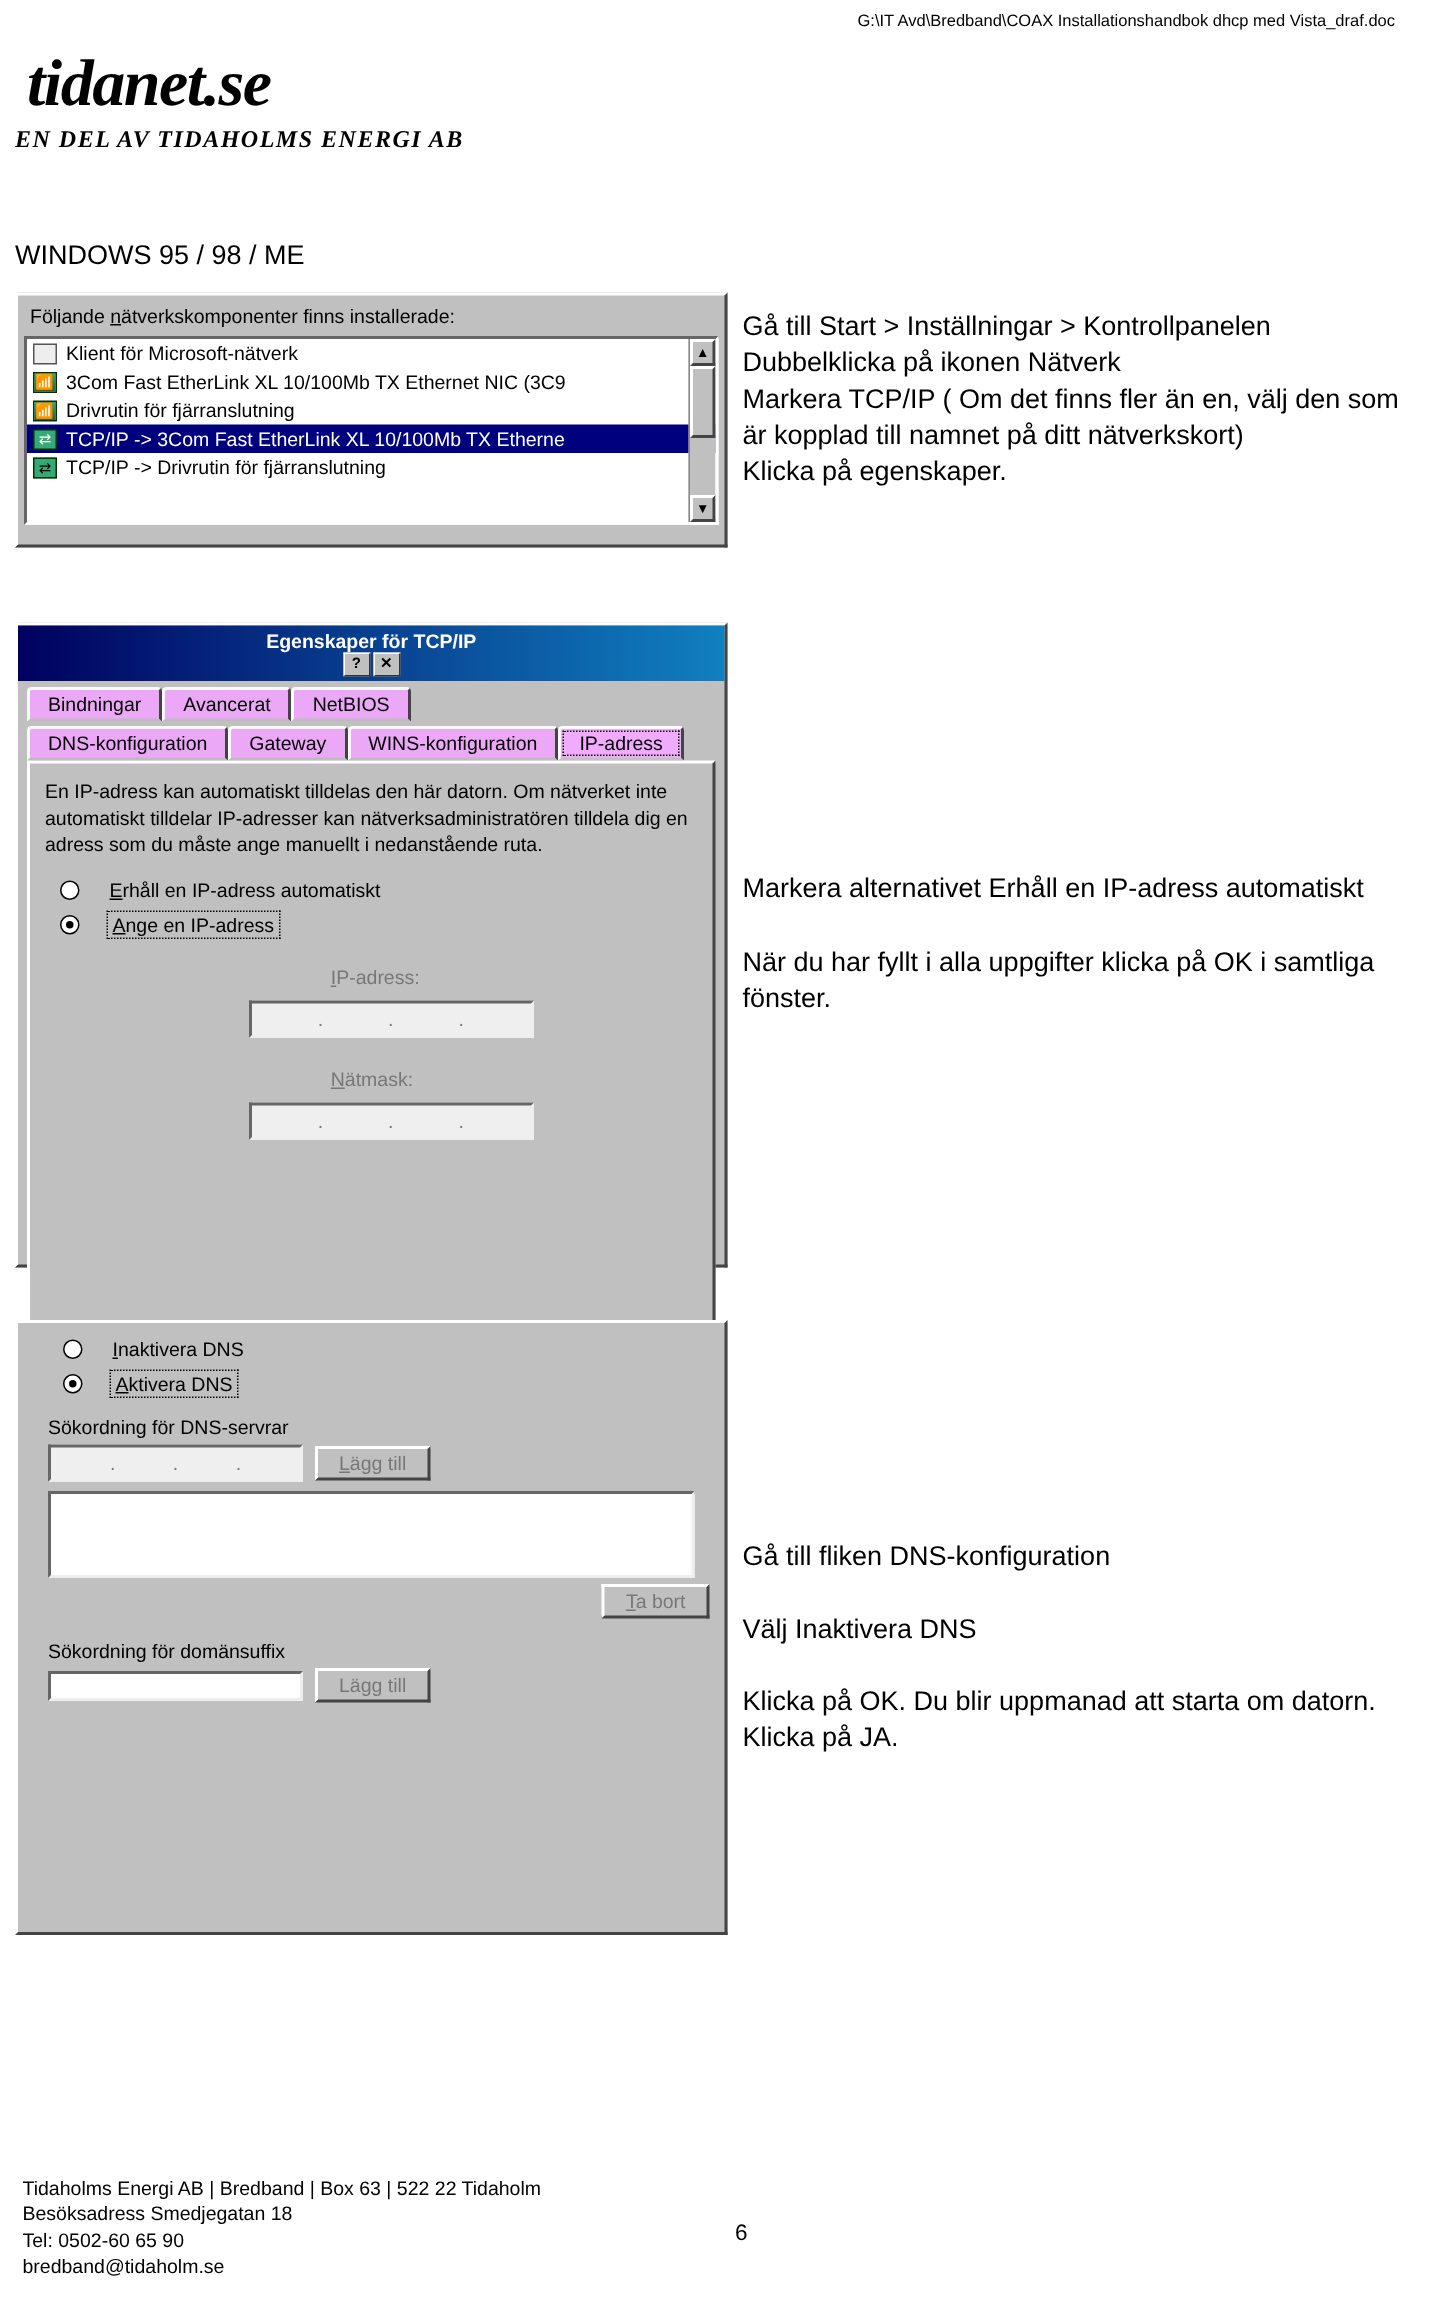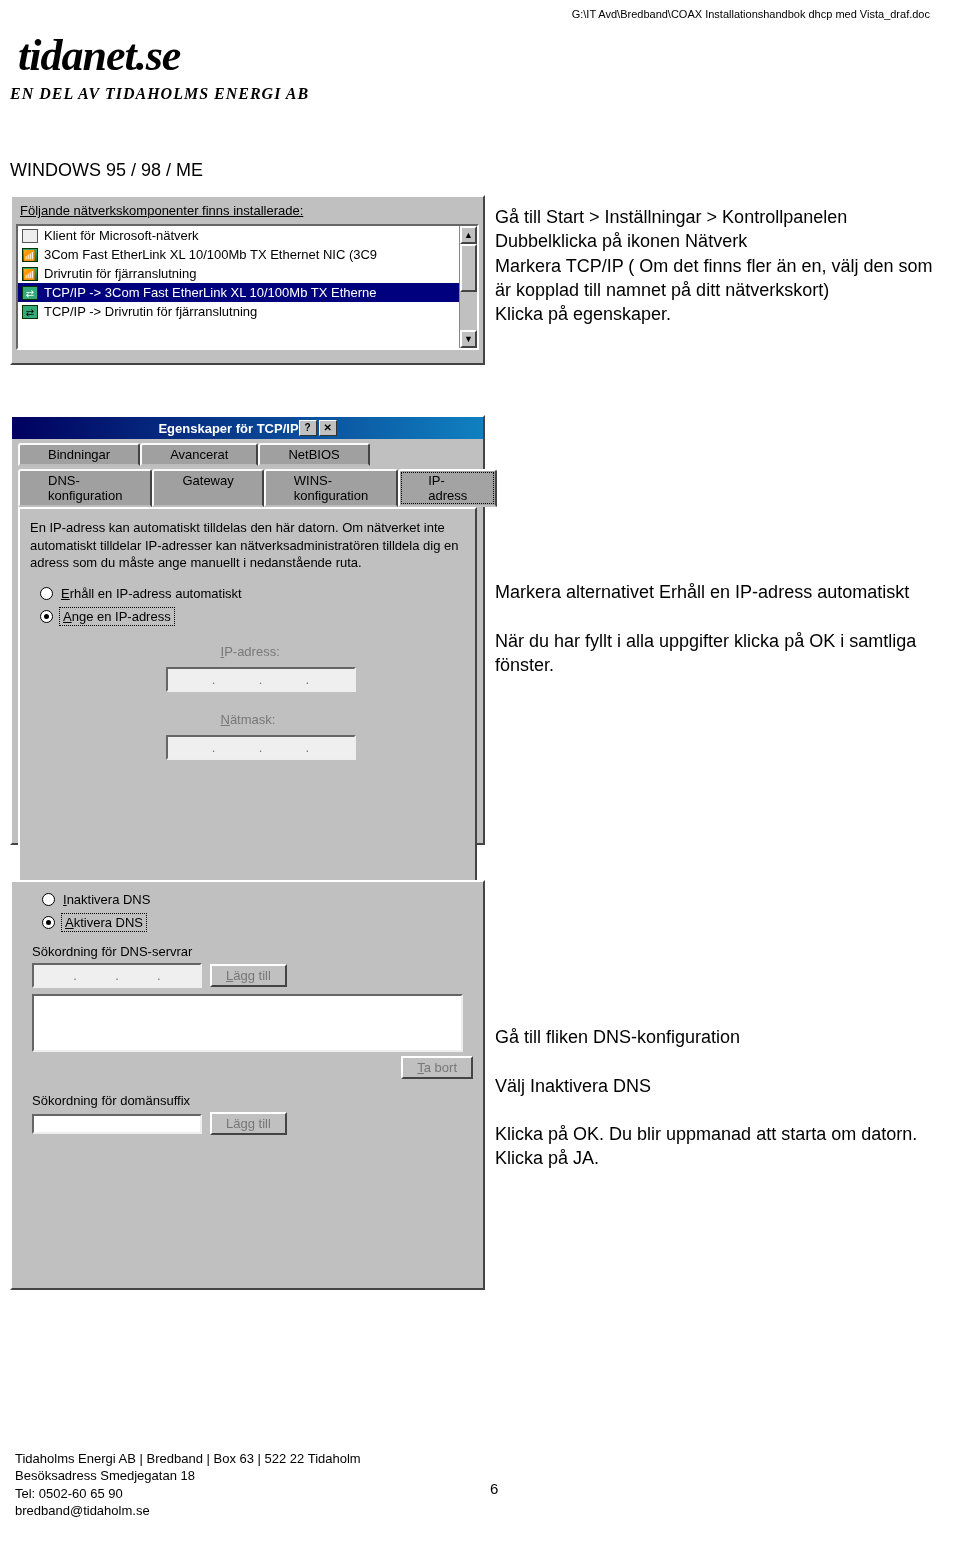--- a/index.html
+++ b/index.html
@@ -62,21 +62,21 @@
   
   .win-panel {
     position: absolute;
     background: #c0c0c0;
     border: 2px solid;
     border-color: #fff #444 #444 #fff;
     font-family: Tahoma, "MS Sans Serif", sans-serif;
     font-size: 13px;
   }
   .panel1 { top: 195px; left: 10px; width: 475px; height: 170px; padding: 4px; }
-  .panel1-label { margin: 2px 4px 6px 4px; text-decoration: underline; }
+  .panel1-label { margin: 2px 4px 6px 4px; }
   .panel1-label u { text-decoration: underline; }
   .panel1-list {
     background: #fff;
     border: 2px solid;
     border-color: #666 #fff #fff #666;
     height: 126px;
     overflow: hidden;
     position: relative;
   }
   .panel1-list .row { padding: 2px 4px; display: flex; align-items: center; gap: 6px; white-space: nowrap; }
@@ -102,44 +102,44 @@
   .instr { position: absolute; font-size: 18px; line-height: 1.35; }
   .instr1 { top: 205px; left: 495px; width: 450px; }
   .instr2 { top: 580px; left: 495px; width: 450px; }
   .instr3 { top: 1025px; left: 495px; width: 450px; }
 
   
   .panel2 { top: 415px; left: 10px; width: 475px; height: 430px; }
   .titlebar {
     background: linear-gradient(90deg, #000060, #1080c0);
     color: #fff; padding: 3px 6px; font-weight: bold; font-size: 13px;
-    display: flex; justify-content: center; align-items: center;
+    display: flex; justify-content: flex-end; align-items: center; flex-direction: column;
   }
   .titlebar .btns { display: flex; gap: 2px; }
   .titlebar .tbtn {
     width: 18px; height: 16px; background: #c0c0c0; color: #000; border: 1px solid;
     border-color: #fff #333 #333 #fff; font-size: 10px; line-height: 14px; text-align: center;
     font-weight: bold;
   }
   .tabs-row { display: flex; padding: 4px 4px 0 6px; font-size: 13px; }
   .tabs-row.r2 { margin-top: -1px; }
   .tab {
-    background: #a3a3a3; border: 2px solid; border-color: #fff #444 #c0c0c0 #fff;
-    padding: 2px 28px; border-top-left-radius: 3px; border-top-right-radius: 3px;
+    background: #f0abfc; border: 2px solid; border-color: #fff #444 #c0c0c0 #fff;
+    padding: 2px 12px; border-top-left-radius: 3px; border-top-right-radius: 3px;
     position: relative;
   }
   .tab.active { border-bottom-color: #c0c0c0; z-index: 2; font-weight: normal; outline: 1px dotted #000; outline-offset: -4px; }
   .tab.inactive { filter: brightness(0.98); }
   .tab-body {
     margin: 0 6px 6px 6px; background: #c0c0c0; border: 2px solid;
     border-color: #fff #444 #444 #fff; padding: 10px; font-size: 13px;
     height: 388px;
   }
   .tab-body .desc { line-height: 1.35; margin-bottom: 14px; }
-  .radio-row { display: flex; align-items: center; gap: 8px; margin: 4px 0 8px 10px; }
+  .radio-row { display: flex; align-items: center; gap: 20px; margin: 4px 0 8px 10px; }
   .radio-dot {
     width: 13px; height: 13px; border-radius: 50%; background: #fff;
     border: 1px solid #000; display: inline-block; position: relative;
   }
   .radio-dot.checked::after {
     content: ""; position: absolute; top: 3px; left: 3px; width: 5px; height: 5px;
     background: #000; border-radius: 50%;
   }
   .radio-label { }
   .radio-label.focused { outline: 1px dotted #000; outline-offset: 1px; padding: 0 2px; }

